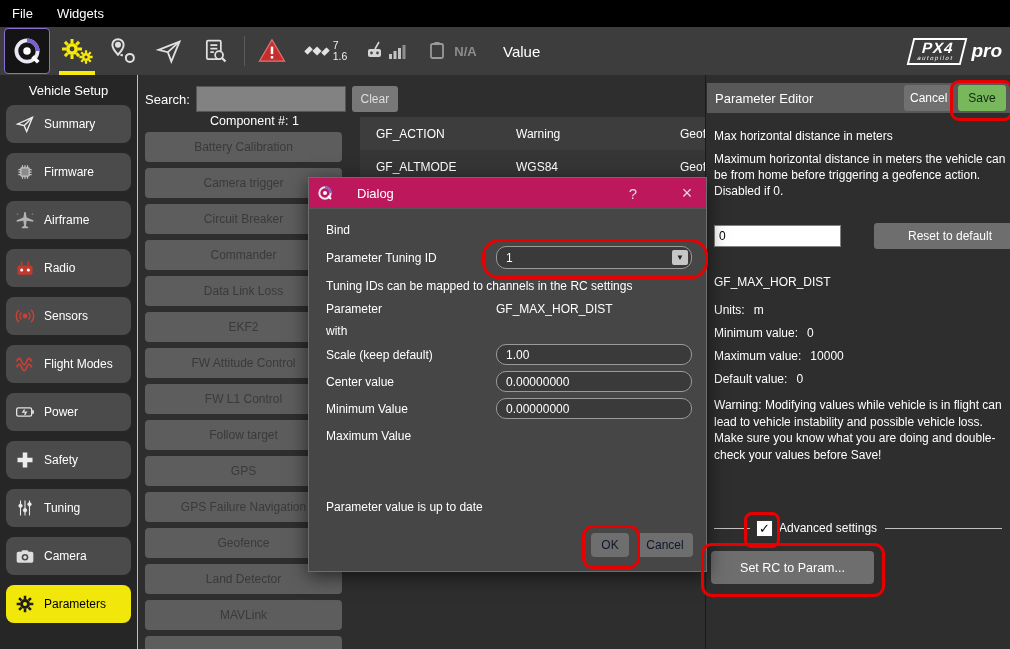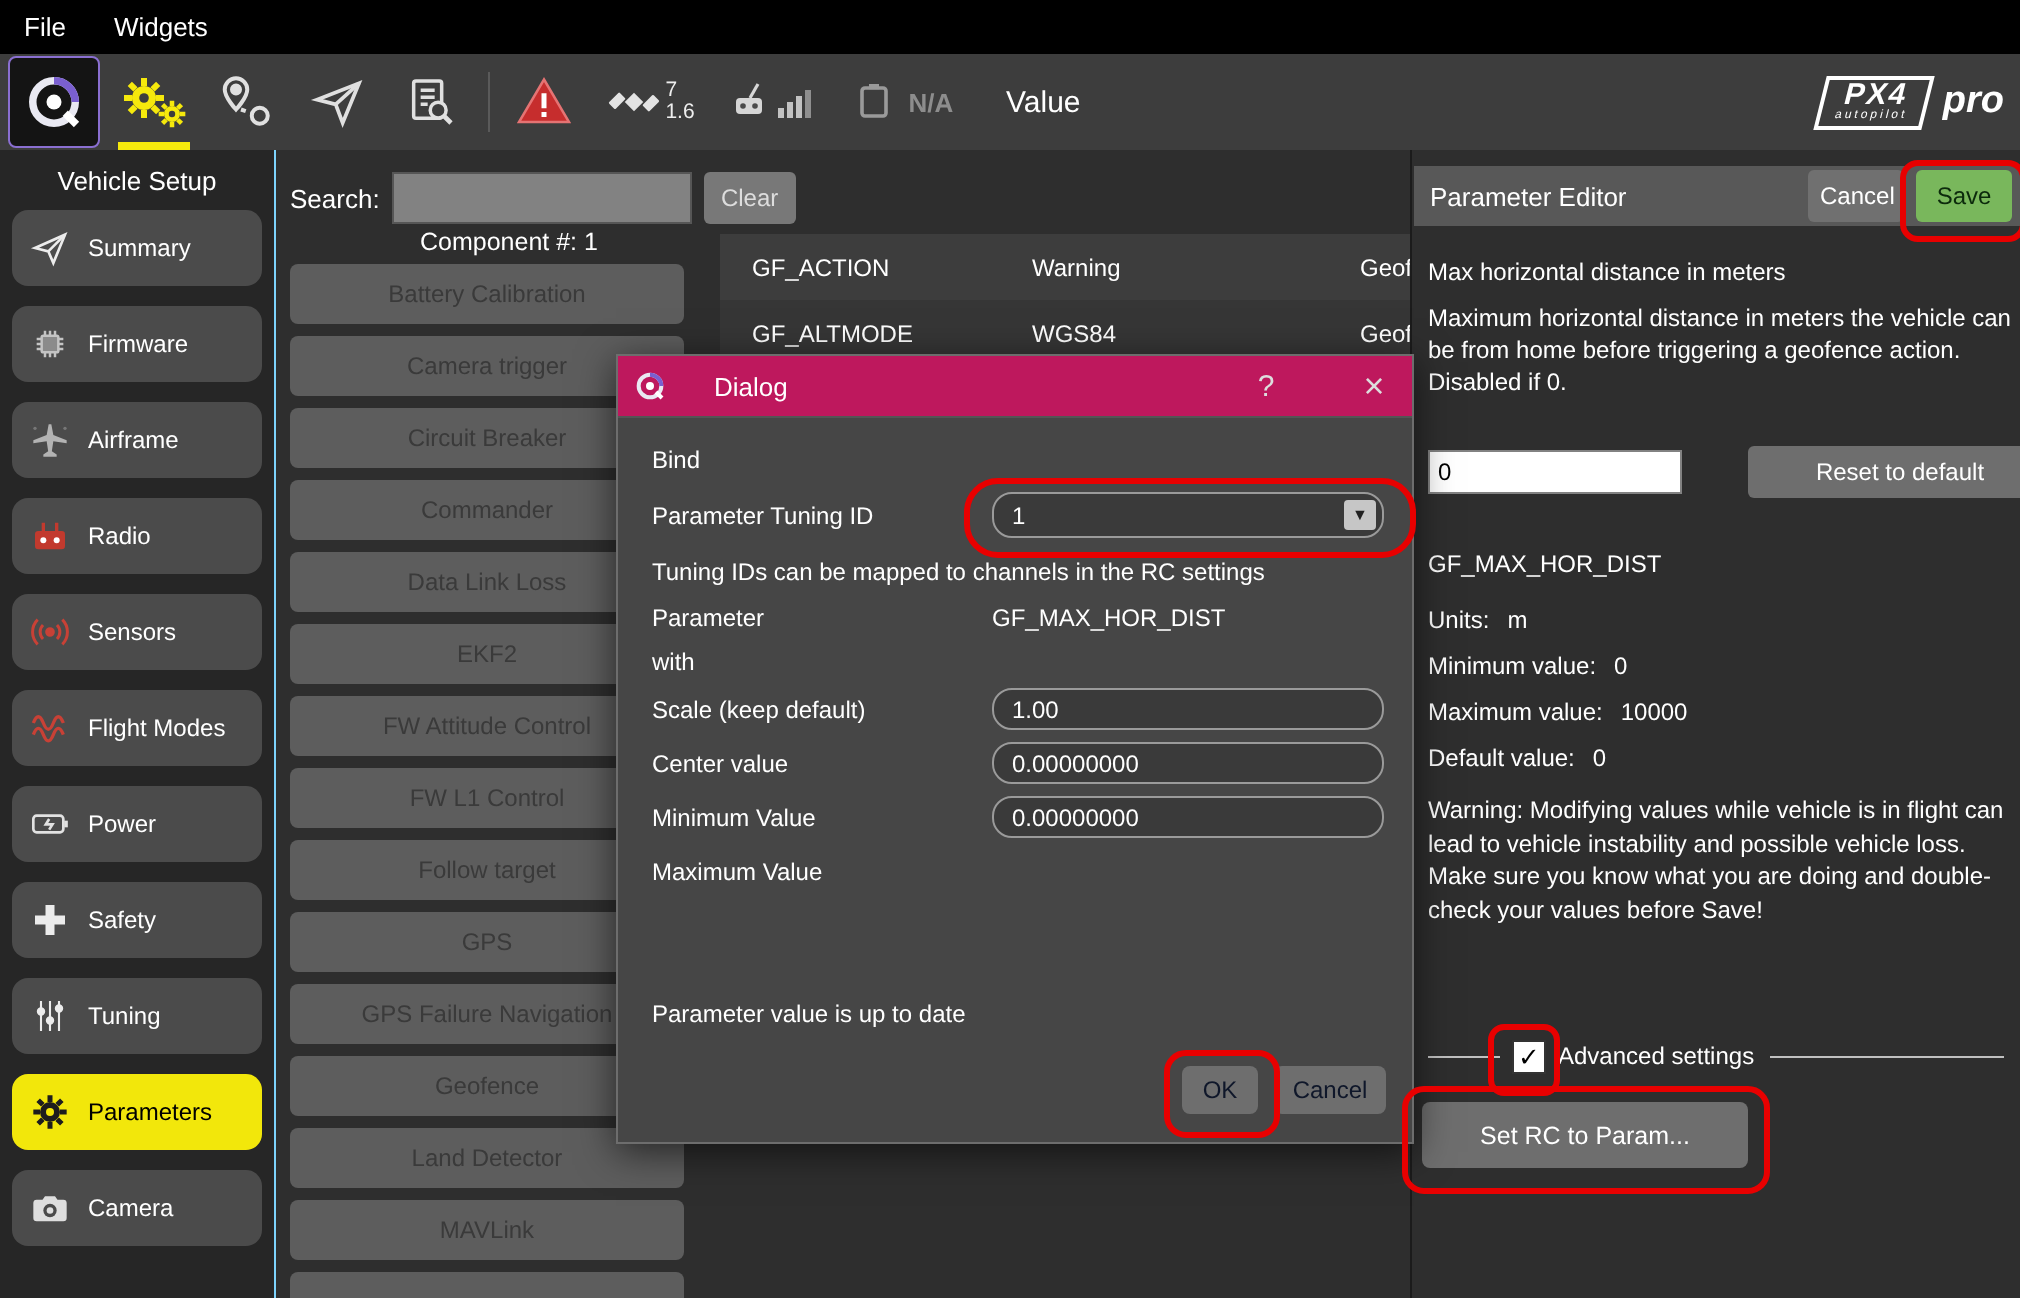--- a/index.html
+++ b/index.html
@@ -320,42 +320,42 @@
       <svg width="18" height="18" viewBox="0 0 24 24" fill="#ececec" stroke="#ececec">
         <path d="M6 2v20M12 2v20M18 2v20" stroke-width="1.4" fill="none"></path>
         <circle cx="6" cy="9" r="2.3"></circle>
           <circle cx="12" cy="15" r="2.3"></circle>
           <circle cx="18" cy="7" r="2.3"></circle>
       </svg>
     </span>
     <span class="sb-label">Tuning</span>
   </div>
 
+  <div class="sb-item">
+    <span class="sb-icon">
+      <svg width="20" height="20" viewBox="0 0 24 24" fill="#dedede">
+        <path d="M9 5 L7.5 7H4a2 2 0 0 0-2 2v9a2 2 0 0 0 2 2h16a2 2 0 0 0 2-2V9a2 2 0 0 0-2-2h-3.5L15 5z"></path>
+        <circle cx="12" cy="13.5" r="4" fill="#4a4a4a"></circle>
+          <circle cx="12" cy="13.5" r="2" fill="#dedede"></circle>
+      </svg>
+    </span>
+    <span class="sb-label">Camera</span>
+  </div>
+
   <div class="sb-item active">
     <span class="sb-icon">
       <svg width="20" height="20" viewBox="0 0 24 24">
         <g stroke="#1d1d1d" stroke-width="3" fill="none">
           <path d="M12 2v4M12 18v4M2 12h4M18 12h4M4.9 4.9l2.8 2.8M16.3 16.3l2.8 2.8M19.1 4.9l-2.8 2.8M7.7 16.3l-2.8 2.8"></path>
         </g>
         <circle cx="12" cy="12" r="6" fill="#1d1d1d"></circle>
           <circle cx="12" cy="12" r="2.4" fill="#f2e70b"></circle>
       </svg>
     </span>
     <span class="sb-label">Parameters</span>
-  </div>
-
-  <div class="sb-item">
-    <span class="sb-icon">
-      <svg width="20" height="20" viewBox="0 0 24 24" fill="#dedede">
-        <path d="M9 5 L7.5 7H4a2 2 0 0 0-2 2v9a2 2 0 0 0 2 2h16a2 2 0 0 0 2-2V9a2 2 0 0 0-2-2h-3.5L15 5z"></path>
-        <circle cx="12" cy="13.5" r="4" fill="#4a4a4a"></circle>
-          <circle cx="12" cy="13.5" r="2" fill="#dedede"></circle>
-      </svg>
-    </span>
-    <span class="sb-label">Camera</span>
   </div>
 </div>
 
 <div class="middle">
   <div class="search-row">
     <span class="search-label">Search:</span>
     <input class="search-input" type="text" value="" style="">
     <button class="clear-btn">Clear</button>
   </div>
   <div class="component-label">Component #: 1</div>

